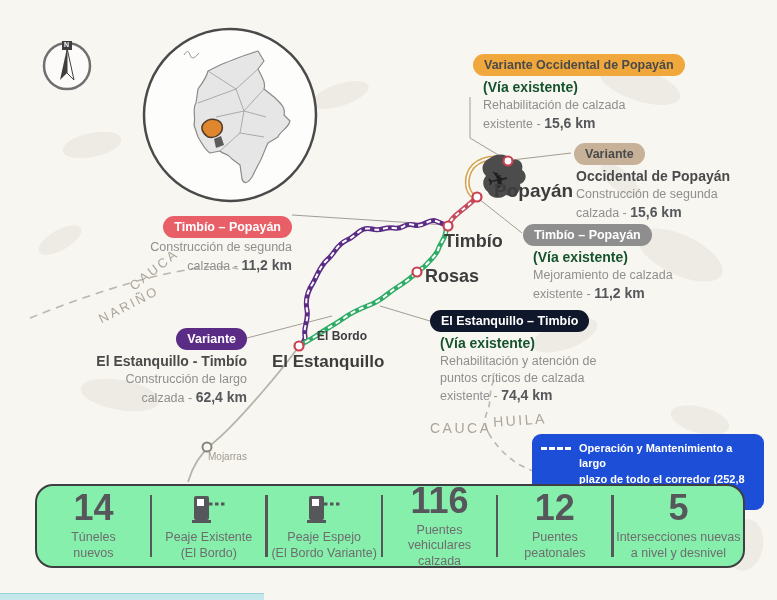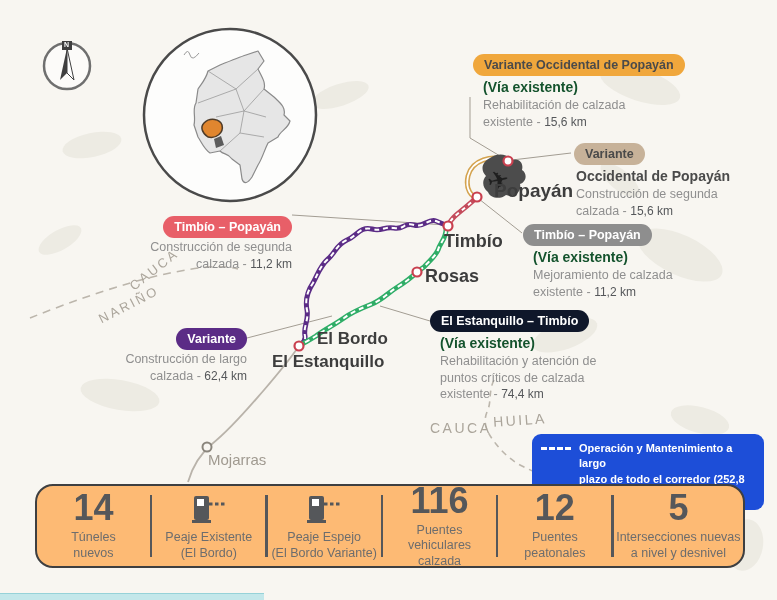--- a/index.html
+++ b/index.html
@@ -11,39 +11,39 @@
   .abs{position:absolute;}
   
   .callout{position:absolute;z-index:5;line-height:1.3;}
   .pill{
     display:inline-block;padding:3px 11px;border-radius:13px;
     font-size:12.5px;font-weight:bold;white-space:nowrap;
   }
   .callout .subtitle{font-size:14px;font-weight:bold;color:#14532d;margin-top:2px;}
   .callout .title2{font-size:14px;font-weight:bold;color:#4a4a4a;margin-top:2px;}
   .callout .desc{font-size:12.5px;color:#8f8f8f;margin-top:1px;}
-  .callout .desc .val{font-size:12px;color:#55575a;font-weight:normal;}
+  .callout .desc .val{font-size:14px;color:#55575a;font-weight:bold;}
   .pad10{padding-left:10px;}
   .alignr{text-align:right;}
   
   .city{position:absolute;z-index:4;font-weight:bold;color:#3d3d3d;white-space:nowrap;}
   .region{position:absolute;z-index:3;color:#aba59b;letter-spacing:2.5px;font-size:13px;white-space:nowrap;}
-  .town{position:absolute;z-index:3;color:#a09a90;font-size:15px;}
+  .town{position:absolute;z-index:3;color:#a09a90;font-size:10px;}
   
   .opnote{
     position:absolute;left:532px;top:434px;width:214px;z-index:5;
     background:#1d4ed8;border-radius:9px;padding:7px 9px;
     display:flex;gap:8px;align-items:flex-start;
     color:#ffffff;font-size:11px;font-weight:bold;line-height:1.4;
   }
   .dashicon{width:30px;border-top:3px dashed #ffffff;margin-top:6px;flex:none;}
   
   .statsbar{
     position:absolute;left:35px;top:484px;width:710px;height:84px;z-index:6;
-    background:#fdba74;border:2.5px solid #3e3f41;border-radius:18px;
+    background:#86efac;border:2.5px solid #3e3f41;border-radius:18px;
     display:flex;align-items:stretch;box-sizing:border-box;
   }
   .statcell{
     flex:1;display:flex;flex-direction:column;align-items:center;justify-content:center;
     text-align:center;padding:4px 2px;
   }
   .statnum{font-size:36px;font-weight:bold;color:#55575a;line-height:1;margin-bottom:4px;}
   .statlabel{font-size:12.5px;color:#6d6d6d;line-height:1.25;}
   .statdiv{width:2.5px;background:#55575a;align-self:center;height:62px;flex:none;}
   .tollwrap{height:36px;display:flex;align-items:flex-end;margin-bottom:4px;}
@@ -139,21 +139,21 @@
     </g>
     <path d="M 64 98 C 70 92, 80 94, 82 100 C 84 108, 76 114, 68 112 C 62 108, 60 102, 64 98 Z" fill="#e0862f" stroke="#4e3b28" stroke-width="1.5"></path>
     <path d="M 74 114 L 81 111 L 84 120 L 76 123 Z" fill="#5c5c5c"></path>
     <path d="M 44 30 q 4 -7 6 0 q 2 7 9 -2" stroke="#9a9a9a" stroke-width="1" fill="none"></path>
   </svg>
 </div>
 
 <div class="city" style="left:494px;top:180px;font-size:19px;">Popayán</div>
 <div class="city" style="left:444px;top:231px;font-size:18px;">Timbío</div>
 <div class="city" style="left:425px;top:266px;font-size:18px;">Rosas</div>
-<div class="city" style="left:317px;top:329px;font-size:17px;">El Bordo</div>
+<div class="city" style="left:317px;top:329px;font-size:12px;">El Bordo</div>
 <div class="city" style="left:272px;top:352px;font-size:17px;text-align:right;">El Estanquillo</div>
 <div class="town" style="left:208px;top:451px;">Mojarras</div>
 
 <div class="region" style="left:125px;top:262px;transform:rotate(-38deg);">CAUCA</div>
 <div class="region" style="left:96px;top:297px;transform:rotate(-27deg);">NARIÑO</div>
 <div class="region" style="left:430px;top:420px;font-size:14px;">CAUCA</div>
 <div class="region" style="left:493px;top:412px;font-size:14px;transform:rotate(-4deg);">HUILA</div>
 
 <div class="callout" style="left:473px;top:54px;width:240px;">
   <div class="pill" style="background:#f0a73c;color:#4a4a4a;">Variante Occidental de Popayán</div>
@@ -195,20 +195,21 @@
   <div class="subtitle pad10">(Vía existente)</div>
   <div class="desc pad10">
     <span>Rehabilitación y atención de</span><br>
     <span>puntos críticos de calzada</span><br>
     <span>existente - </span><b class="val">74,4 km</b>
   </div>
 </div>
 
 <div class="callout alignr" style="left:62px;top:328px;width:185px;">
   <div class="pill" style="background:#5b2c86;color:#ffffff;">Variante</div>
+  <div class="title2">El Estanquillo - Timbío</div>
   <div class="desc">
     <span>Construcción de largo</span><br>
     <span>calzada - </span><b class="val">62,4 km</b>
   </div>
 </div>
 
 <div class="opnote">
   <span class="dashicon"></span>
   <span>
     <span>Operación y Mantenimiento a largo</span><br>

